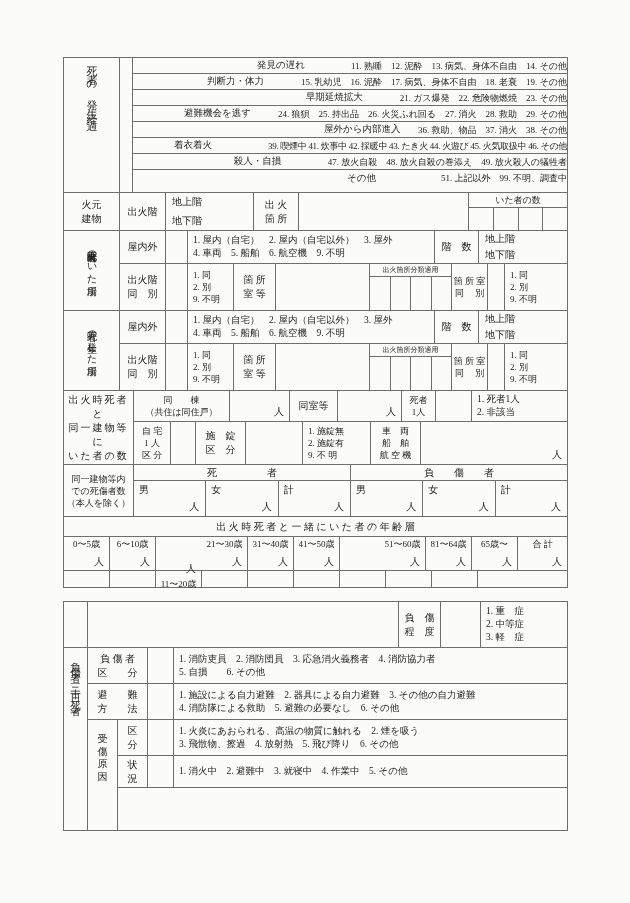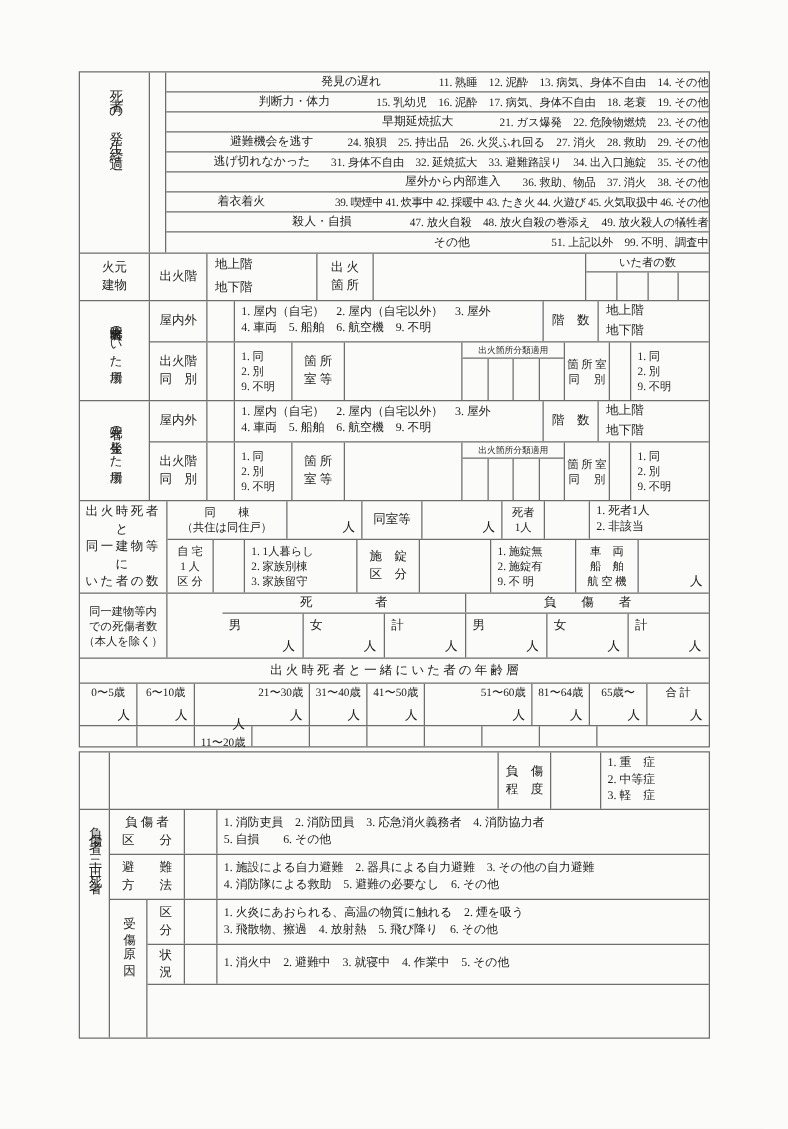--- a/index.html
+++ b/index.html
@@ -67,24 +67,20 @@
           </div>
         <div class="prow rb">
             <span class="cat">早期延焼拡大</span>
             <span class="f9">21. ガス爆発　22. 危険物燃焼　23. その他</span>
           </div>
         <div class="prow rb">
             <span class="cat">避難機会を逃す</span>
             <span class="f9">24. 狼狽　25. 持出品　26. 火災ふれ回る　27. 消火　28. 救助　29. その他</span>
           </div>
         <div class="prow rb">
-            <span class="cat">逃げ切れなかった</span>
-            <span class="f9">31. 身体不自由　32. 延焼拡大　33. 避難路誤り　34. 出入口施錠　35. その他</span>
-          </div>
-        <div class="prow rb">
             <span class="cat">屋外から内部進入</span>
             <span class="f9">36. 救助、物品　37. 消火　38. その他</span>
           </div>
         <div class="prow rb">
             <span class="cat">着衣着火</span>
             <span class="f9" style="letter-spacing:-0.3px;">39. 喫煙中 41. 炊事中 42. 採暖中 43. たき火 44. 火遊び 45. 火気取扱中 46. その他</span>
           </div>
         <div class="prow rb">
             <span class="cat">殺人・自損</span>
             <span class="f9">47. 放火自殺　48. 放火自殺の巻添え　49. 放火殺人の犠牲者</span>
@@ -245,40 +241,37 @@
 1人</div>
           <div class="c lbl" style="width:36px;"></div>
           <div class="opts pre f95" style="flex:1;">1. 死者1人
 2. 非該当</div>
         </div>
         <div class="fx" style="height:42px;">
           <div class="ctr c pre f9 lbl" style="width:37px;">自 宅
 1 人
 区 分</div>
           <div class="c lbl" style="width:25px;"></div>
-          <div class="opts pre f9 c lbl" style="width:90px;">1. 1人暮らし
-2. 家族別棟
-3. 家族留守</div>
           <div class="ctr c pre f10 lbl" style="width:50px;">施　錠
 区　分</div>
           <div class="c lbl" style="width:57px;"></div>
           <div class="opts pre f9 c lbl" style="width:68px;">1. 施錠無
 2. 施錠有
 9. 不 明</div>
           <div class="ctr c pre f9 lbl" style="width:50px;">車　両
 船　舶
 航 空 機</div>
           <div class="ucell" style="flex:1;">
               <span>人</span>
             </div>
         </div>
       </div>
     </div>
 
-    <div class="fx rb" style="height:52px;gap:44px;">
+    <div class="fx rb" style="height:52px;">
       <div class="ctr c pre f9" style="width:70px;">同一建物等内
 での死傷者数
 （本人を除く）</div>
       <div class="col" style="flex:1;">
         <div class="fx rb" style="height:16px;">
           <div class="ctr c f10" style="flex:1;">死　　　　　者</div>
           <div class="ctr f10" style="flex:1;">負　　傷　　者</div>
         </div>
         <div class="fx" style="flex:1;">
           <div class="mcell c">

